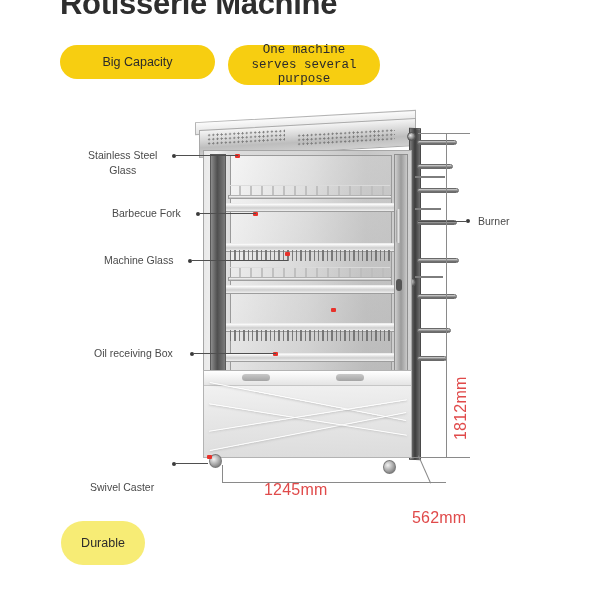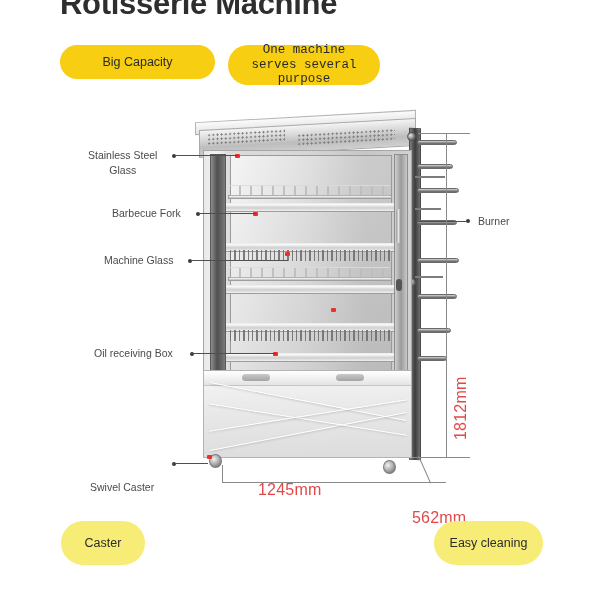--- a/index.html
+++ b/index.html
@@ -257,23 +257,20 @@
   <div class="dimline" style="left:418px;top:133px;width:52px;height:1px;"></div>
   <div class="dimline" style="left:412px;top:457px;width:58px;height:1px;"></div>
   <div class="dimline" style="left:446px;top:133px;width:1px;height:324px;"></div>
 
   <div class="dimline" style="left:222px;top:482px;width:224px;height:1px;"></div>
   <div class="dimline" style="left:222px;top:465px;width:1px;height:18px;"></div>
 
   <div class="dimline" style="left:418px;top:456px;width:1px;height:30px;transform:rotate(-24deg);transform-origin:top left;"></div>
 
   <div class="dim dim-v" style="left:452px;top:440px;">1812mm</div>
-  <div class="dim" style="left:258px;top:481px;">1245mm</div>
+  <div class="dim" style="left:264px;top:481px;">1245mm</div>
   <div class="dim" style="left:412px;top:476px;margin-top:33px;">562mm</div>
 
   <div class="pill pill-bot" style="left:61px;top:521px;width:84px;height:44px;">
-    <span>Caster</span>
-  </div>
-  <div class="pill pill-bot" style="left:434px;top:521px;width:109px;height:44px;">
-    <span>Easy cleaning</span>
+    <span>Durable</span>
   </div>
 
 </div>
 
 </body></html>

